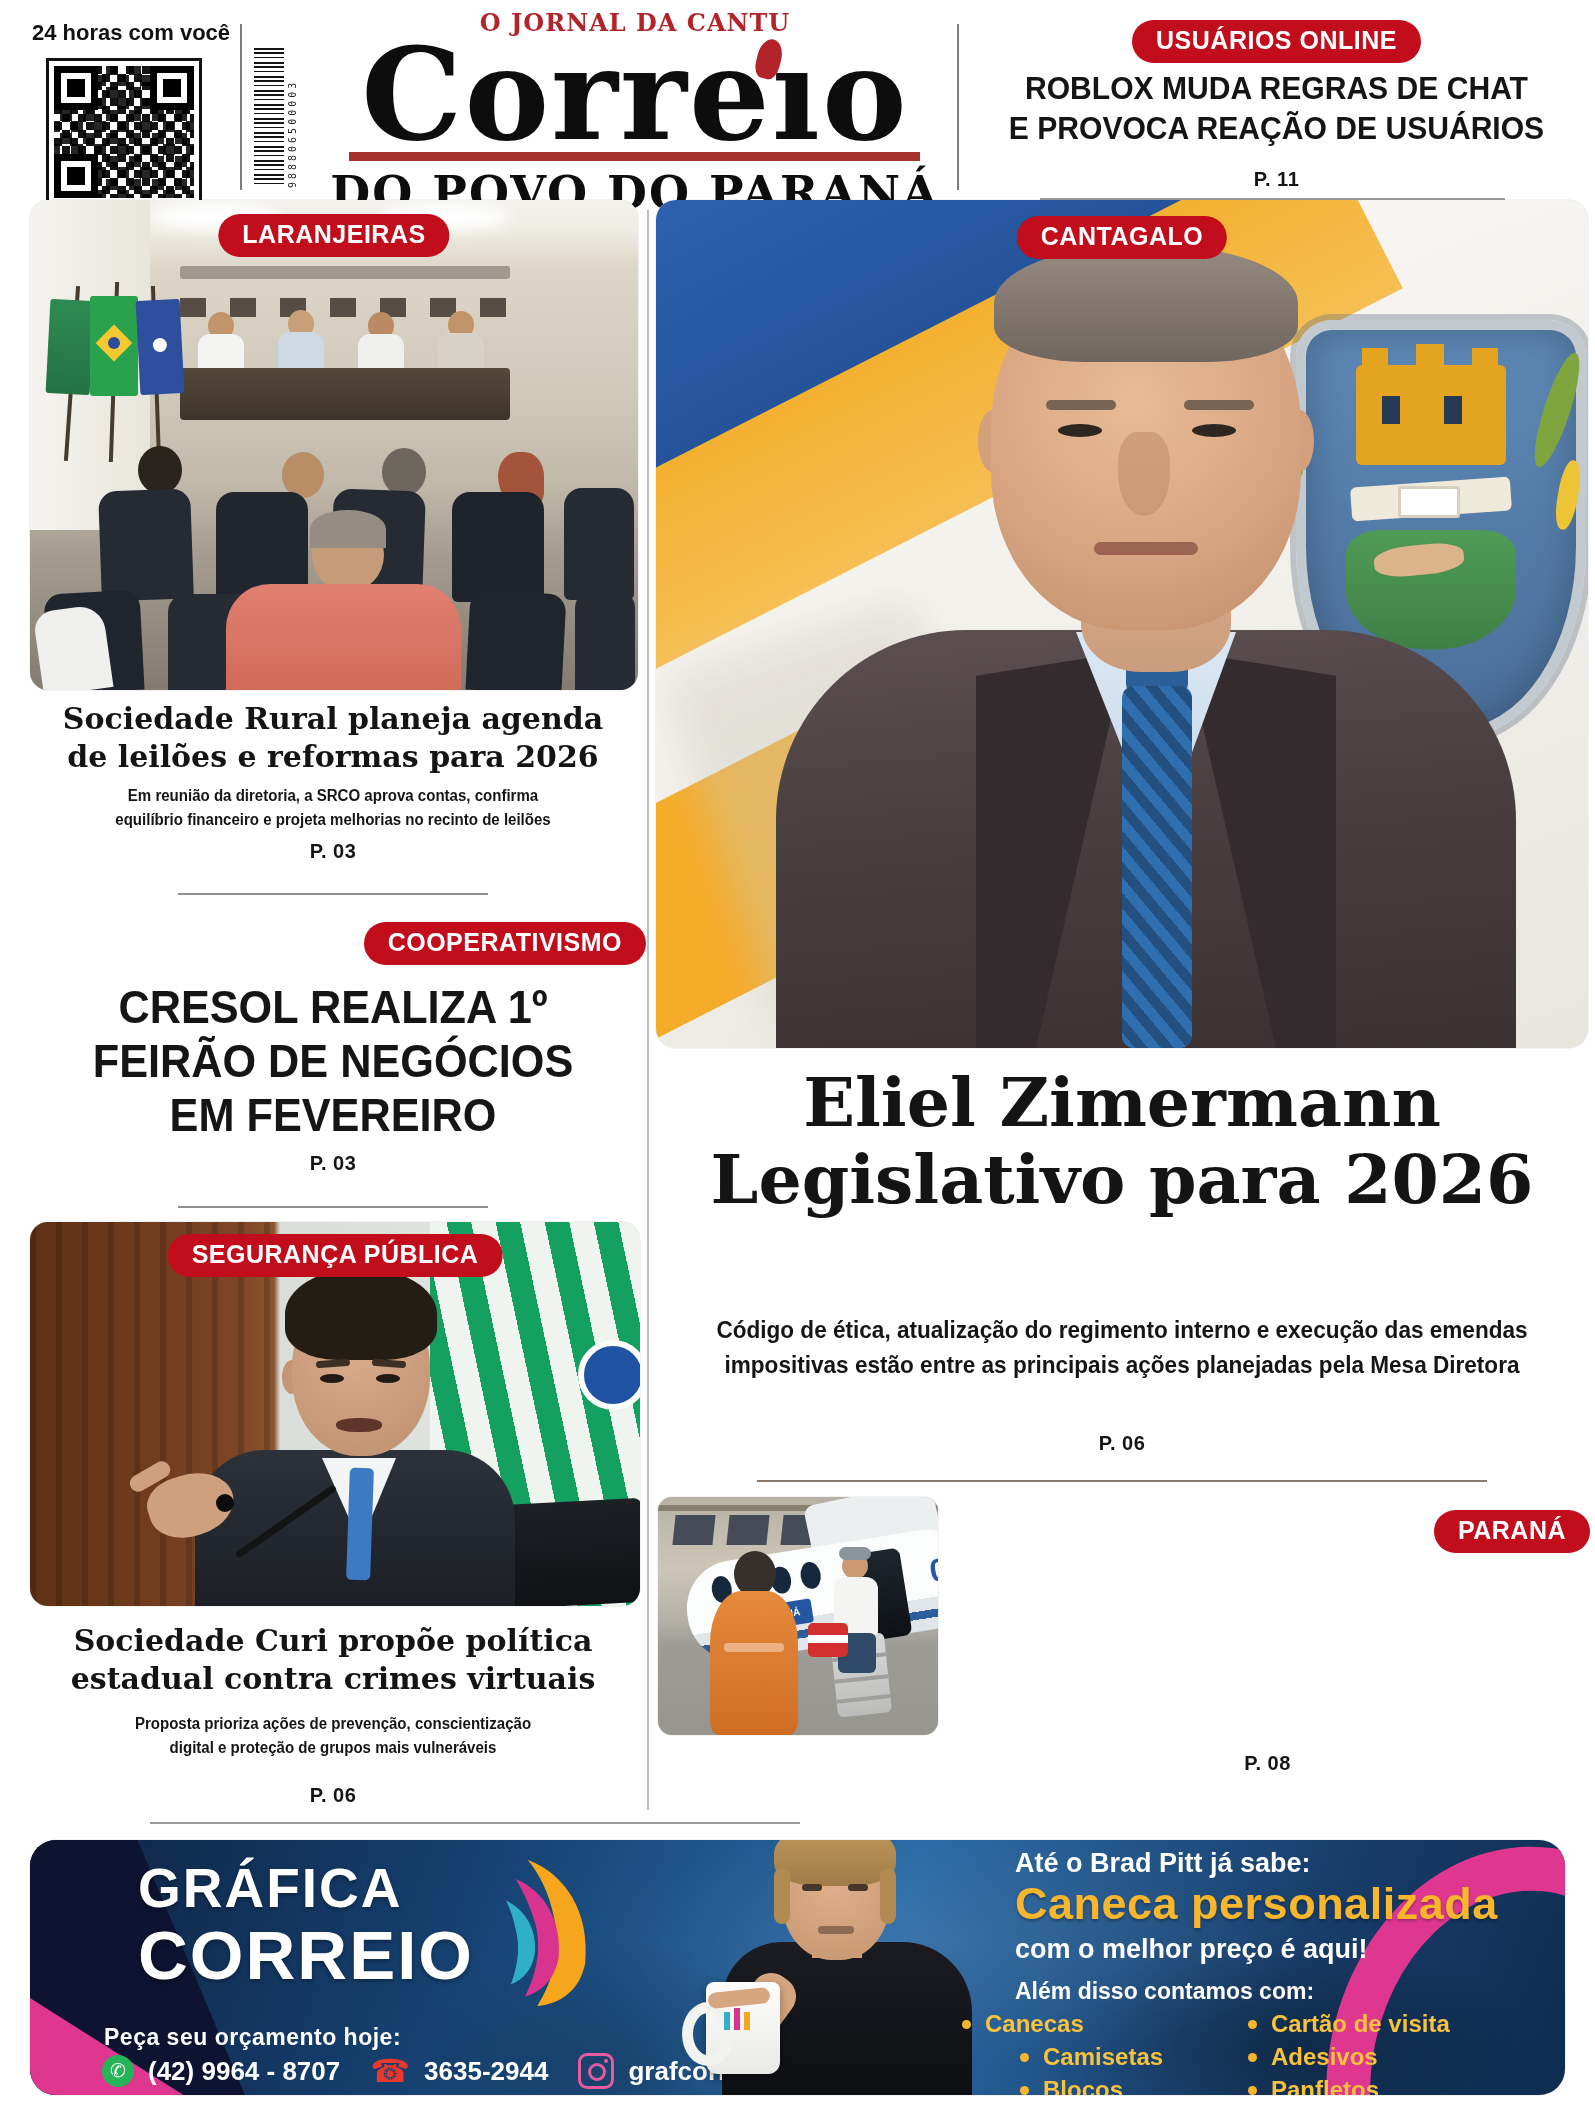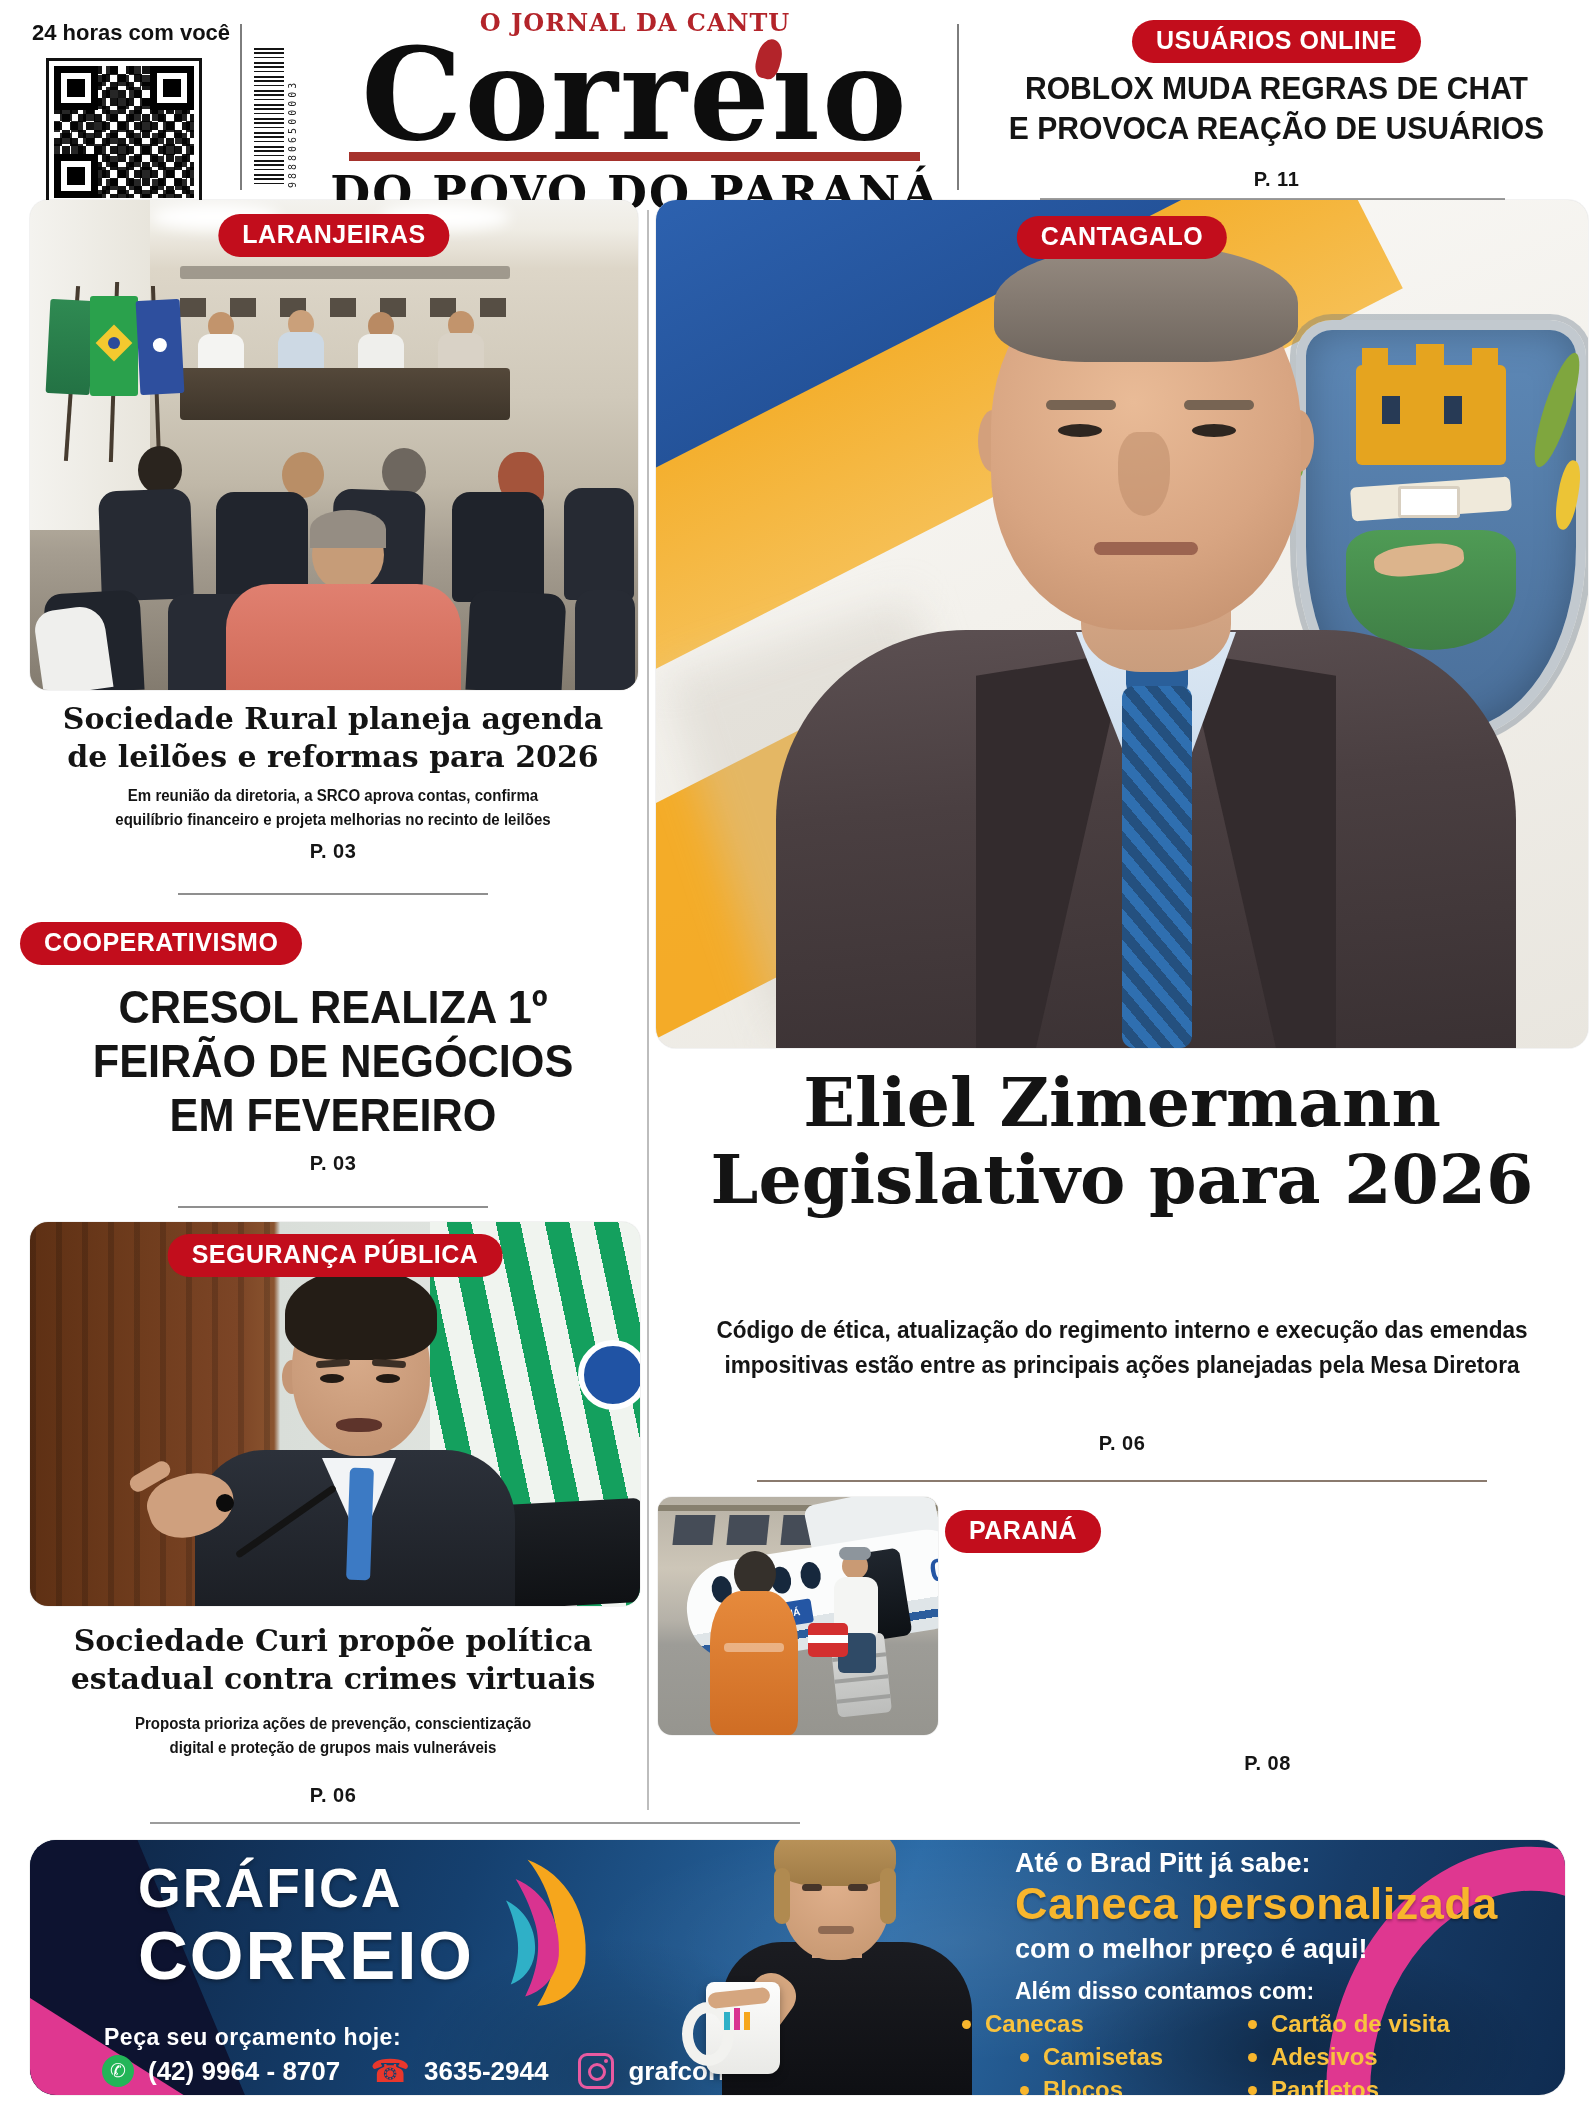--- a/index.html
+++ b/index.html
@@ -8,21 +8,21 @@
   .s,.abs{position:absolute}
   .photo{position:absolute;overflow:hidden;background:#ddd;box-shadow:0 0 0 1px rgba(0,0,0,.05)}
   .badge{display:inline-block;background:#c20d1c;color:#fff;font:700 25px/1 "Liberation Sans",sans-serif;
          padding:8px 24px 10px;border-radius:27px;letter-spacing:.5px;white-space:nowrap}
   .hser{font-family:"DejaVu Serif",serif;font-weight:700;color:#141414;text-align:center}
   .hcond,.deck,.pno{font-family:"Liberation Sans",sans-serif;font-weight:700;color:#151515;text-align:center}
   .cline{white-space:nowrap;transform:scaleX(.94);transform-origin:50% 50%}
   .pno{font-size:20px;letter-spacing:.5px}
   .hr{position:absolute;height:2px;background:#8f8f8f}
   .vr{position:absolute;width:2px;background:#7d7d7d}
-  .ctr{text-align:left}
+  .ctr{text-align:right}
   .qr{position:absolute;background:#fff;border:3px solid #111;padding:5px}
   .qr-pat{width:100%;height:100%;background:
      repeating-conic-gradient(rgba(0,0,0,.92) 0% 25%, transparent 0% 50%) 0 0/16px 16px,
      repeating-conic-gradient(rgba(0,0,0,.85) 0% 25%, transparent 0% 50%) 6px 9px/23px 23px,#fff}
   .qrf{position:absolute;width:30px;height:30px;border:7px solid #000;background:#fff}
   .qrf::after{content:"";position:absolute;left:6px;top:6px;width:18px;height:18px;background:#000}
   .barcode-bars{width:30px;height:100%;background:repeating-linear-gradient(180deg,#141414 0 2px,#fff 2px 4px,#141414 4px 6px,#fff 6px 9px,#141414 9px 10px,#fff 10px 14px)}
   .bdigits{writing-mode:vertical-rl;transform:rotate(180deg);font:10px "DejaVu Sans Mono",monospace;color:#222;letter-spacing:3px}
   .adlist-dot{width:9px;height:9px;border-radius:50%;background:#f8b62d;margin-right:14px;flex:0 0 auto}
   .adrow{position:absolute;display:flex;align-items:center;font:800 24px "Liberation Sans",sans-serif;color:#f8c23d}

